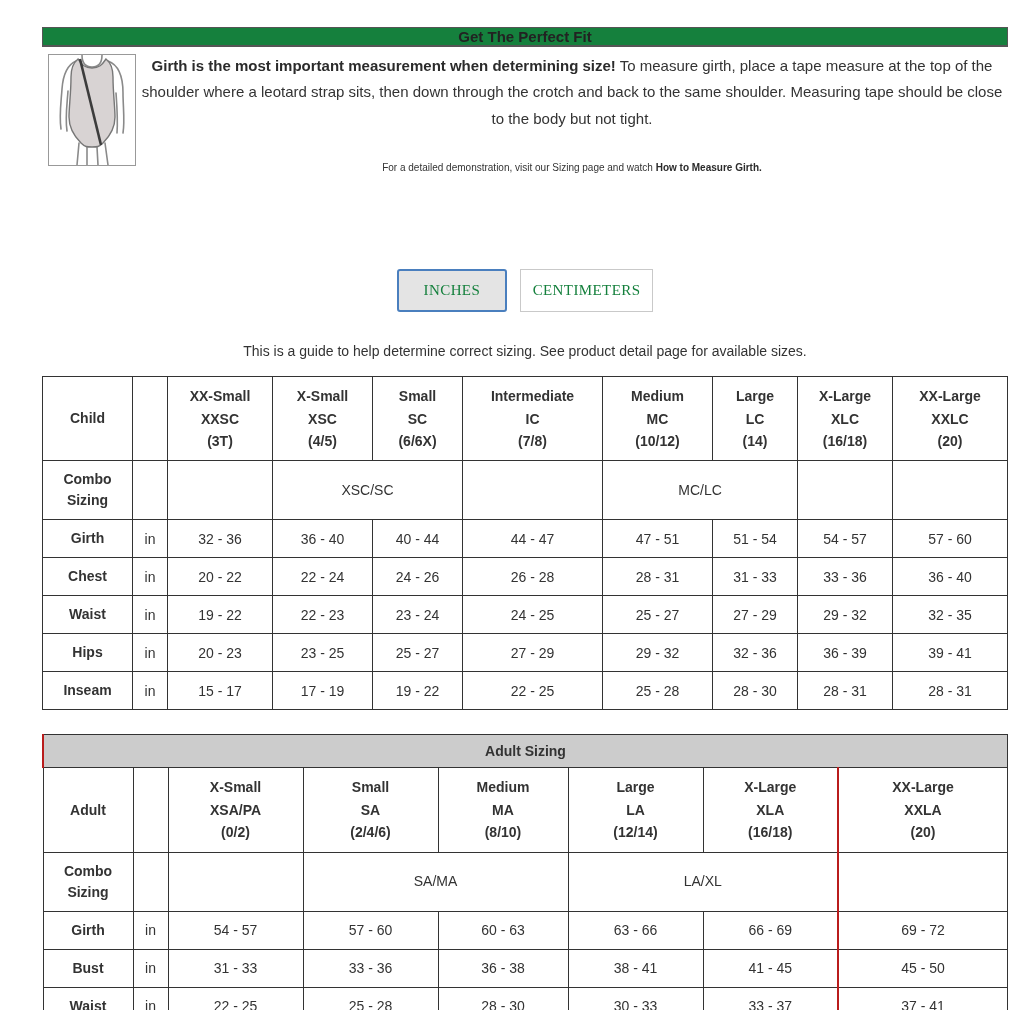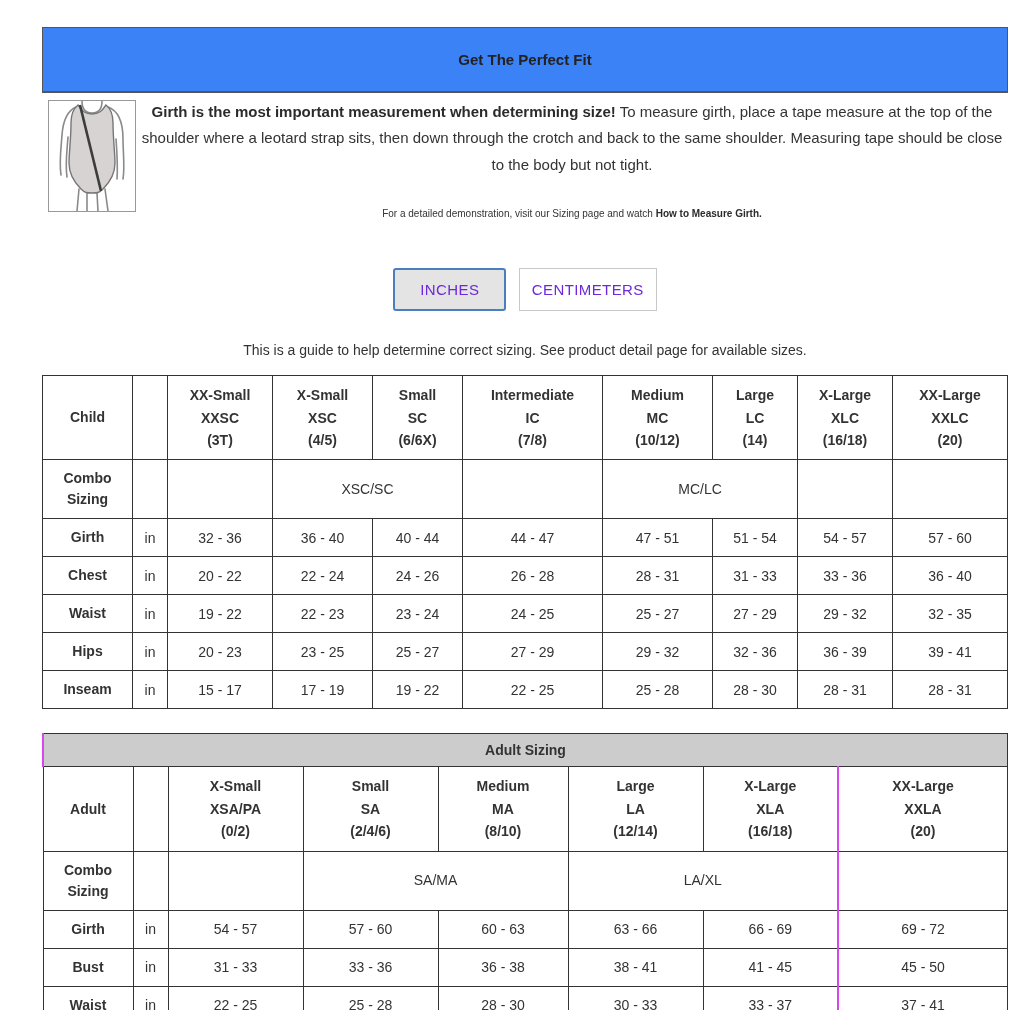--- a/index.html
+++ b/index.html
@@ -5,41 +5,42 @@
   html,body{margin:0;padding:0;background:#fff;}
   body{
     width:1010px;height:1010px;overflow:hidden;
     font-family:"Liberation Sans", sans-serif;
     color:#333;
   }
   .container{margin:27px 2px 0 42px;width:966px;}
 
   
   .title-bar{
-    background:#3b82f6;border:1px solid #555;border-bottom:2px solid #555;
+    background:#15803d;border:1px solid #555;border-bottom:2px solid #555;
     text-align:center;font-weight:bold;font-size:15px;color:#222;
-    padding:23px 0;
+    padding:0 0;
   }
 
   
   .intro{display:flex;margin-top:5px;}
   .figure-box{
     flex:none;width:86px;height:110px;border:1px solid #999;
     margin:2px 0 0 6px;background:#fff;
   }
   .intro-text{flex:1;text-align:center;font-size:15px;line-height:1.75;margin-top:1px;padding:0 2px;}
   .demo-line{margin-top:27px;font-size:10px;}
   b{color:#2b2b2b;}
 
   
   .buttons-row{text-align:center;margin-top:46px;}
   .btn{
-    display:inline-block;font-size:15px;color:#6d28d9;letter-spacing:.4px;
+    display:inline-block;font-size:15px;color:#15803d;letter-spacing:.4px;
     cursor:pointer;vertical-align:middle;
-    font-family:Liberation Sans, sans-serif;
+    font-family:Liberation Serif, serif;
+    margin-top:47px;
   }
   .btn-inches{
     background:#e4e4e4;border:2px solid var(--accent,#4a7fbe);
     border-radius:3px;padding:11px 25px;
   }
   .btn-cm{
     background:#fff;border:1px solid #c9c9c9;
     padding:12px 12px;margin-left:8px;
   }
 
@@ -53,21 +54,21 @@
   .size-table td{
     border:1px solid #333;text-align:center;
     font-size:14px;color:#333;padding:8px 2px;
     overflow:hidden;
   }
   .tbl-title{background:#cccccc;font-weight:bold;font-size:14px;color:#222;padding:6px 0;}
   .colhead{font-weight:bold;line-height:1.6;padding:6px 2px;}
   .colhead div{white-space:nowrap;}
   .rowlabel{font-weight:bold;line-height:1.5;}
   .combo-cell{line-height:1.5;}
-  .thick-last td:last-child{border-left:2px solid #d946ef;}
+  .thick-last td:last-child{border-left:2px solid #b91c1c;}
   .gap{height:7px;}
 </style>
 </head>
 <body>
 
 <div class="container">
 
   <div class="title-bar">Get The Perfect Fit</div>
 
   <div class="intro">

